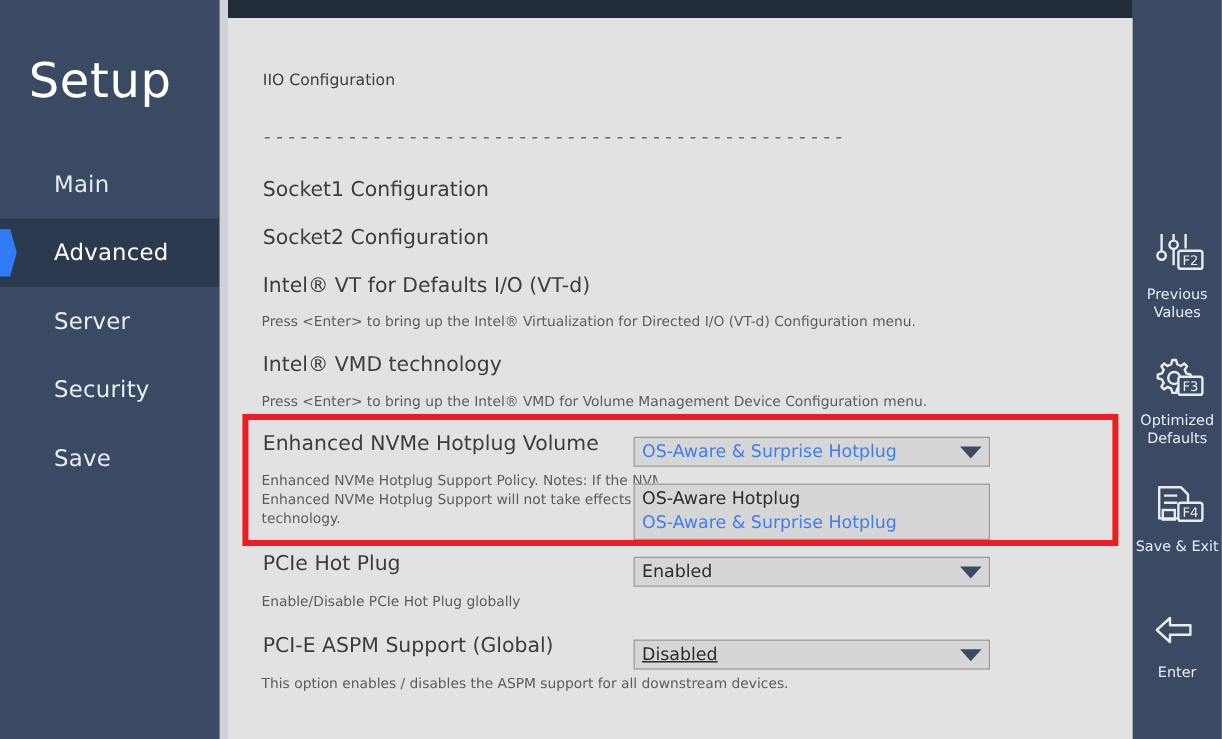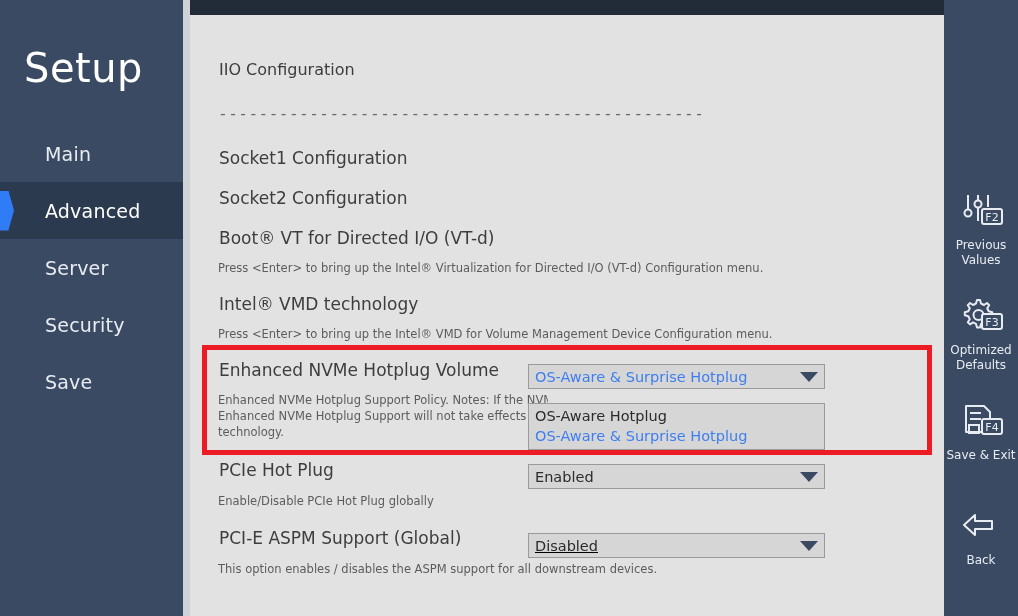--- a/index.html
+++ b/index.html
@@ -56,21 +56,21 @@
     width: 754px; height: 616px;
     background: #e2e2e2;
   }
   #topbar {
     position: absolute; left: 0; top: 0;
     width: 754px; height: 15px;
     background: #222b38;
   }
   #page-title {
     position: absolute; left: 29px; top: 60px;
-    font-size: 16px; color: #3d3d3d;
+    font-size: 13px; color: #3d3d3d;
   }
   #divider {
     position: absolute; left: 28px; top: 104px;
     font-size: 16px; color: #6b6b6b;
     letter-spacing: 0.5px;
     white-space: nowrap;
     font-family: "DejaVu Sans Mono", monospace;
   }
 
   .row { position: absolute; left: 0; width: 754px; }
@@ -183,21 +183,21 @@
 
   <div class="row" style="top:148px">
     <div class="row-label">Socket1 Configuration</div>
   </div>
 
   <div class="row" style="top:188px">
     <div class="row-label">Socket2 Configuration</div>
   </div>
 
   <div class="row" style="top:228px">
-    <div class="row-label">Boot® VT for Directed I/O (VT-d)</div>
+    <div class="row-label">Intel® VT for Defaults I/O (VT-d)</div>
     <div class="row-help" style="top:32px">Press &lt;Enter&gt; to bring up the Intel® Virtualization for Directed I/O (VT-d) Configuration menu.</div>
   </div>
 
   <div class="row" style="top:294px">
     <div class="row-label">Intel® VMD technology</div>
     <div class="row-help" style="top:32px">Press &lt;Enter&gt; to bring up the Intel® VMD for Volume Management Device Configuration menu.</div>
   </div>
 
   <div class="row" style="top:360px">
     <div class="row-label">Enhanced NVMe Hotplug Volume</div>
@@ -283,16 +283,16 @@
     </div>
     <div class="cap">Save &amp; Exit</div>
   </div>
 
   <div class="fk" style="top:505px">
     <div class="glyph">
       <svg width="46" height="40" viewBox="0 0 46 40">
         <path d="M6 19 l11-10 v6 h17 v8 h-17 v6 z" fill="none" stroke="#e8ecf2" stroke-width="2" stroke-linejoin="round"></path>
       </svg>
     </div>
-    <div class="cap">Back</div>
+    <div class="cap">Enter</div>
   </div>
 
 </div>
 
 </body></html>

